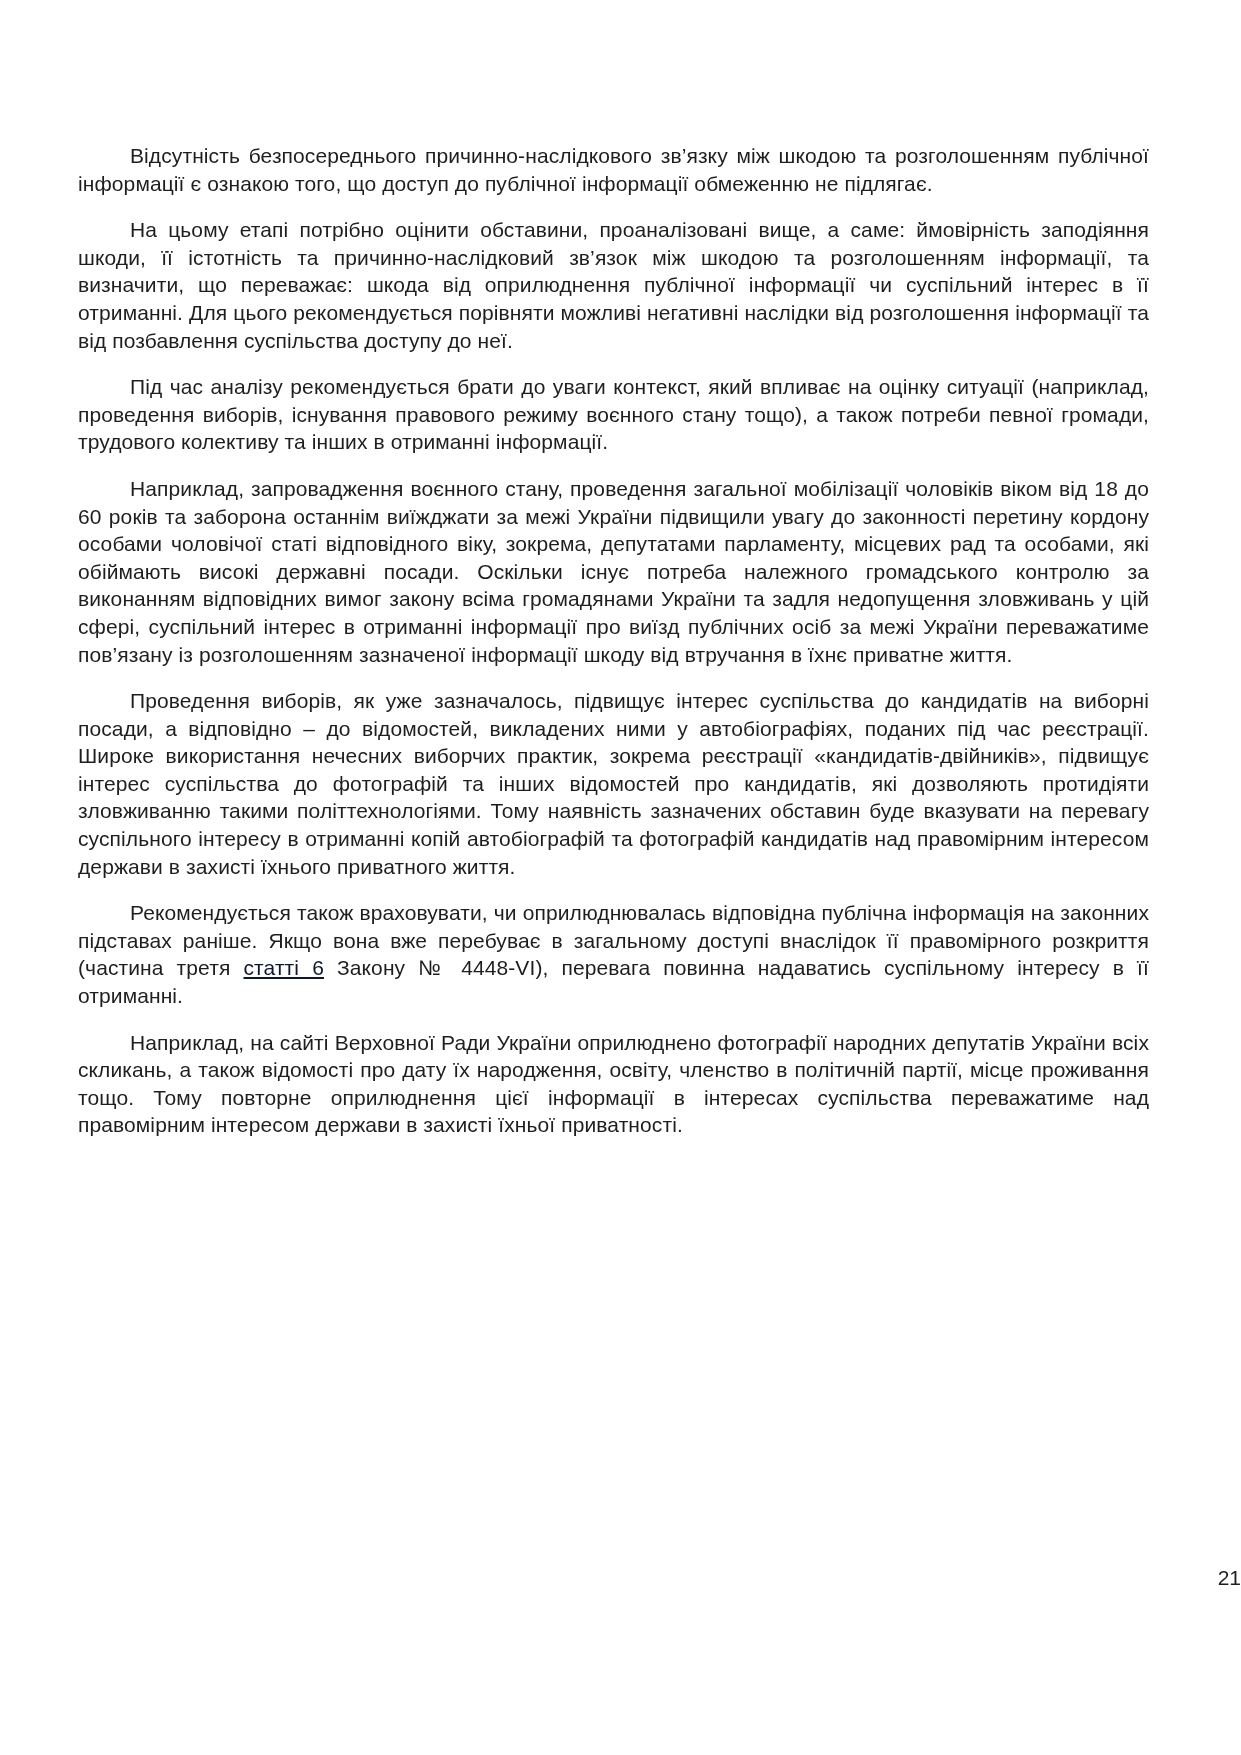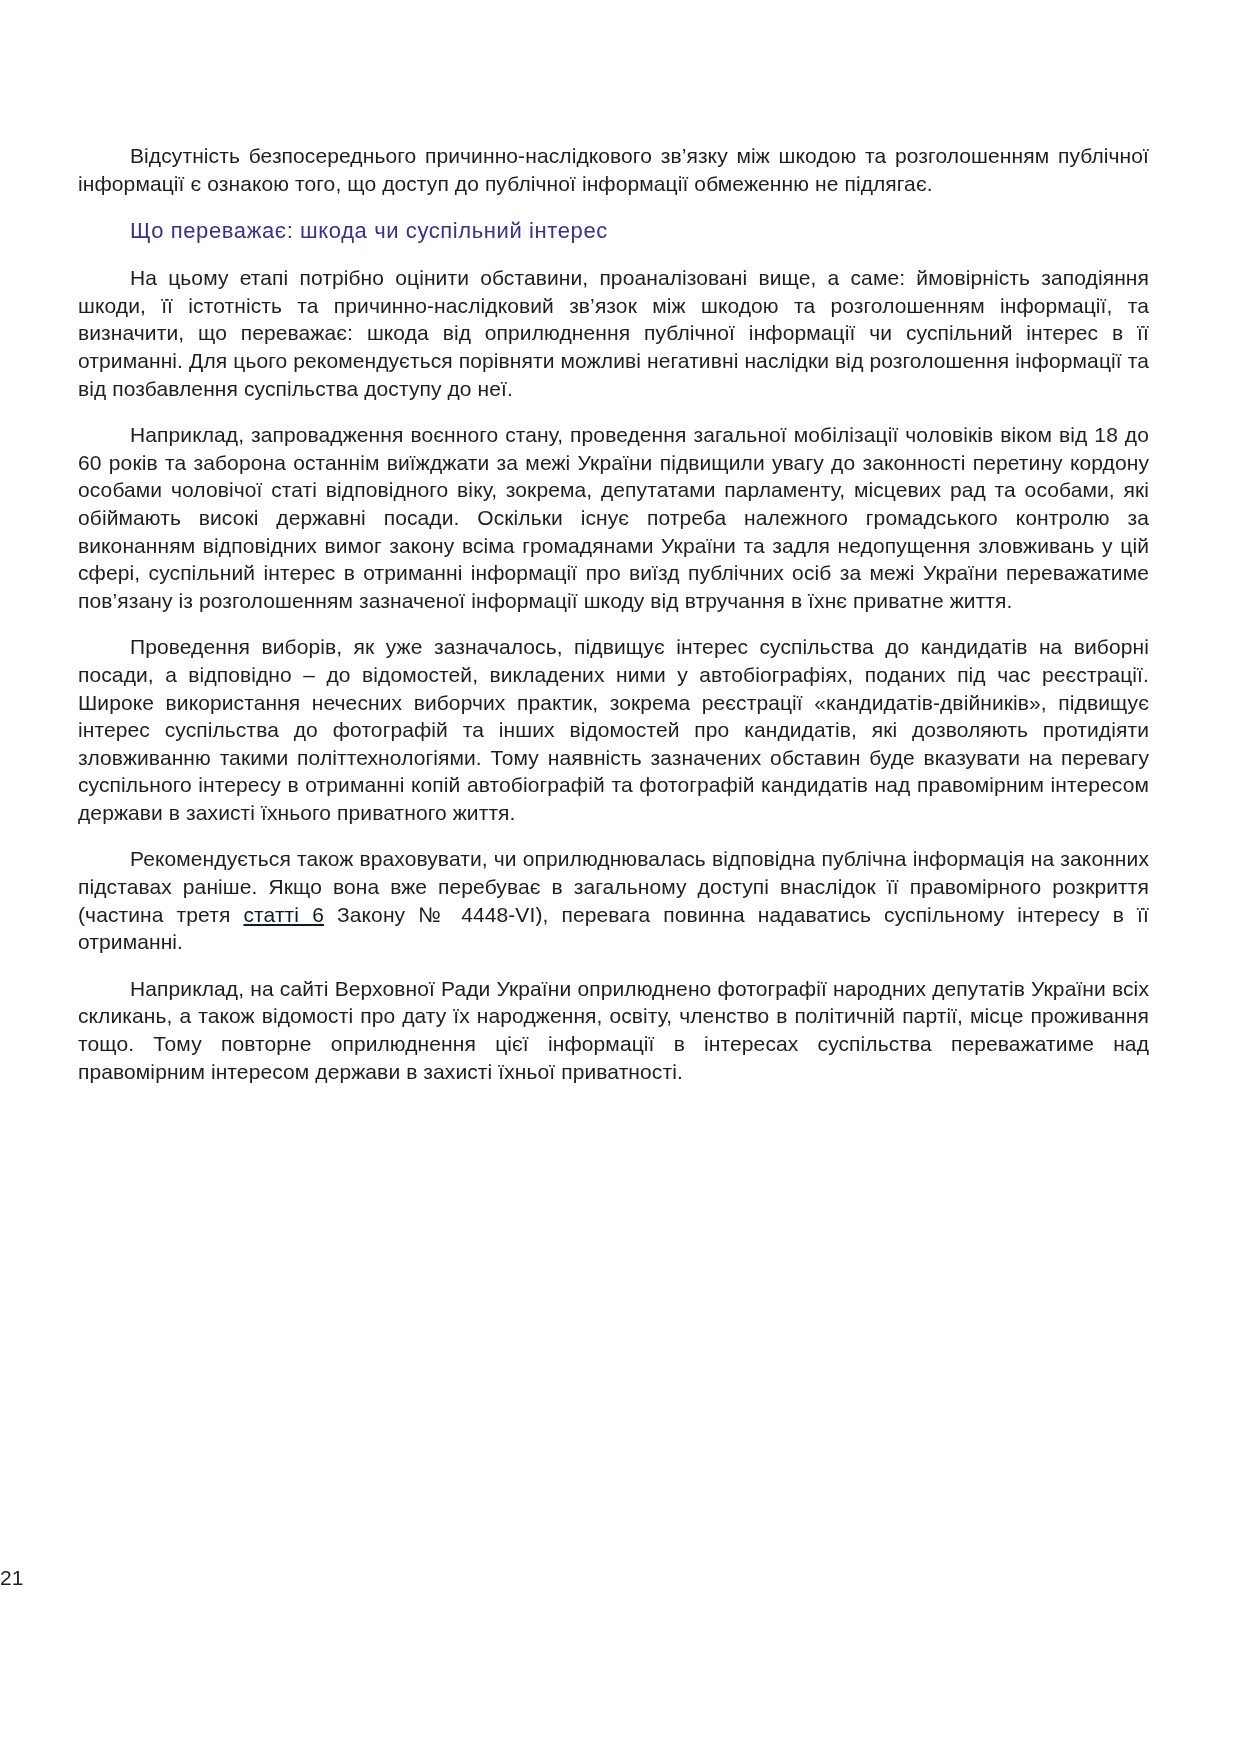--- a/index.html
+++ b/index.html
@@ -44,36 +44,36 @@
       color: #0f172a;
       text-decoration: underline;
       text-underline-offset: 2px;
       cursor: pointer;
     }
     .page-number {
       position: absolute;
       left: 0;
       width: 1241px;
       top: 1566px;
-      text-align: left;
+      text-align: right;
       font-family: "Liberation Sans", sans-serif;
       font-size: 21px;
       color: #1e1e1e;
     }
   </style>
 </head>
 <body>
 
 <div class="page">
   <p class="para">Відсутність безпосереднього причинно-наслідкового зв’язку між шкодою та розголошенням публічної інформації є ознакою того, що доступ до публічної інформації обмеженню не підлягає.</p>
 
-  <h2 class="heading">Що переважає: шкода чи суспільний інтерес</h2>
 
   <p class="para">На цьому етапі потрібно оцінити обставини, проаналізовані вище, а саме: ймовірність заподіяння шкоди, її істотність та причинно-наслідковий зв’язок між шкодою та розголошенням інформації, та визначити, що переважає: шкода від оприлюднення публічної інформації чи суспільний інтерес в її отриманні. Для цього рекомендується порівняти можливі негативні наслідки від розголошення інформації та від позбавлення суспільства доступу до неї.</p>
 
+  <p class="para">Під час аналізу рекомендується брати до уваги контекст, який впливає на оцінку ситуації (наприклад, проведення виборів, існування правового режиму воєнного стану тощо), а також потреби певної громади, трудового колективу та інших в отриманні інформації.</p>
 
   <p class="para">Наприклад, запровадження воєнного стану, проведення загальної мобілізації чоловіків віком від 18 до 60 років та заборона останнім виїжджати за межі України підвищили увагу до законності перетину кордону особами чоловічої статі відповідного віку, зокрема, депутатами парламенту, місцевих рад та особами, які обіймають високі державні посади. Оскільки існує потреба належного громадського контролю за виконанням відповідних вимог закону всіма громадянами України та задля недопущення зловживань у цій сфері, суспільний інтерес в отриманні інформації про виїзд публічних осіб за межі України переважатиме пов’язану із розголошенням зазначеної інформації шкоду від втручання в їхнє приватне життя.</p>
 
   <p class="para">Проведення виборів, як уже зазначалось, підвищує інтерес суспільства до кандидатів на виборні посади, а відповідно – до відомостей, викладених ними у автобіографіях, поданих під час реєстрації.  Широке використання нечесних виборчих практик, зокрема реєстрації «кандидатів-двійників», підвищує інтерес суспільства до фотографій та інших відомостей про кандидатів, які дозволяють протидіяти зловживанню такими політтехнологіями. Тому наявність зазначених обставин буде вказувати на перевагу суспільного інтересу в отриманні копій автобіографій та фотографій кандидатів над правомірним інтересом держави в захисті їхнього приватного життя.</p>
 
   <p class="para"><span>Рекомендується також враховувати, чи оприлюднювалась відповідна публічна інформація на законних підставах раніше. Якщо вона вже перебуває в загальному доступі внаслідок її правомірного розкриття (частина третя </span><a class="link">статті 6</a><span> Закону № 4448-VI), перевага повинна надаватись суспільному інтересу в її отриманні.</span></p>
 
   <p class="para">Наприклад, на сайті Верховної Ради України оприлюднено фотографії народних депутатів України всіх скликань, а також відомості про дату їх народження, освіту, членство в політичній партії, місце проживання тощо. Тому повторне оприлюднення цієї інформації в інтересах суспільства переважатиме над правомірним інтересом держави в захисті їхньої приватності.</p>
 </div>
 

